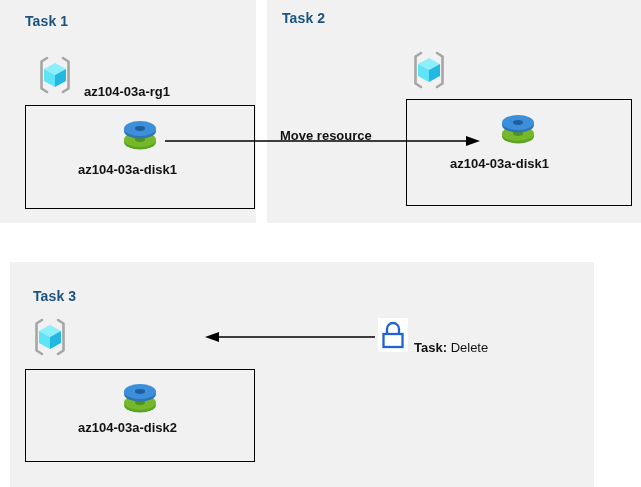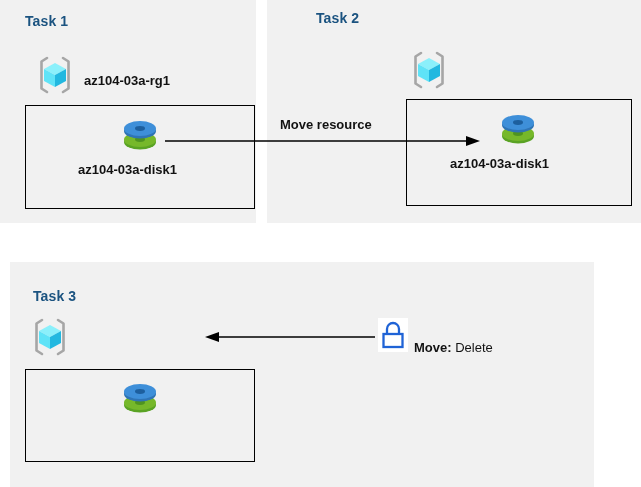--- a/index.html
+++ b/index.html
@@ -30,21 +30,21 @@
 
   .panel-title {
     position: absolute;
     color: #1b5380;
     font-size: 14px;
     font-weight: bold;
     letter-spacing: 0.1px;
     white-space: nowrap;
   }
   #title-task1 { left: 25px;  top: 13px; }
-  #title-task2 { left: 316px; top: 10px; }
+  #title-task2 { left: 282px; top: 10px; }
   #title-task3 { left: 33px;  top: 288px; }
 
   
   .inner-box {
     position: absolute;
     border: 1.3px solid #000000;
     background: transparent;
     box-sizing: border-box;
   }
   #box-task1 { left: 25px;  top: 105px; width: 230px; height: 104px; }
@@ -81,27 +81,27 @@
   #lock-icon-1 { left: 378px; top: 318px; }
 
   
   .label {
     position: absolute;
     font-size: 13px;
     font-weight: bold;
     color: #121212;
     white-space: nowrap;
   }
-  #label-rg1  { left: 84px;  top: 73px; }
+  #label-rg1  { left: 84px;  top: 84px; }
   #label-rg2  { left: 457px; top: 61px; }
   #label-rg3  { left: 83px;  top: 328px; }
   #label-disk1a { left: 78px;  top: 162px; }
   #label-disk1b { left: 450px; top: 156px; }
   #label-disk2  { left: 78px;  top: 420px; }
-  #label-move   { left: 280px; top: 117px; }
+  #label-move   { left: 280px; top: 128px; }
   #label-lock   { left: 414px; top: 323px; }
 
   .lock-type {
     position: absolute;
     left: 414px;
     top: 340px;
     font-size: 13px;
     color: #121212;
     white-space: nowrap;
   }
@@ -193,31 +193,32 @@
 
   <svg class="disk-icon" id="disk-icon-3" viewBox="0 0 46 42">
     <ellipse cx="23" cy="28" rx="16" ry="7.5" fill="#5aa324"></ellipse>
     <ellipse cx="23" cy="25.5" rx="16" ry="7.5" fill="#76b82a"></ellipse>
     <ellipse cx="23" cy="25.5" rx="5" ry="2.4" fill="#4e9321"></ellipse>
     <ellipse cx="23" cy="17" rx="16" ry="7.5" fill="#2f74b5"></ellipse>
     <ellipse cx="23" cy="14.5" rx="16" ry="7.5" fill="#3e8fd9"></ellipse>
     <ellipse cx="23" cy="14.5" rx="5" ry="2.4" fill="#1d5f9e"></ellipse>
   </svg>
 
+  <div class="label" id="label-disk2">az104-03a-disk2</div>
 
   <svg class="arrow-svg" id="arrow-lock" viewBox="0 0 170 22">
     <line x1="170" y1="11" x2="12" y2="11" stroke="#000000" stroke-width="1.6"></line>
     <polygon points="0,11 14,6 14,16" fill="#000000"></polygon>
   </svg>
 
   <svg class="lock-icon" id="lock-icon-1" viewBox="0 0 30 34">
     <rect x="0" y="0" width="30" height="34" fill="#ffffff"></rect>
     <path d="M9 16 L9 11 A6 6 0 0 1 21 11 L21 16" stroke="#1f63d6" stroke-width="2.3" fill="none"></path>
     <rect x="5.5" y="16" width="19" height="13" stroke="#1f63d6" stroke-width="2.3" fill="none"></rect>
   </svg>
 
 
   <div class="lock-type">
-    <b>Move:</b>
+    <b>Task:</b>
     <span>Delete</span>
   </div>
 
 </div>
 
 </body></html>

